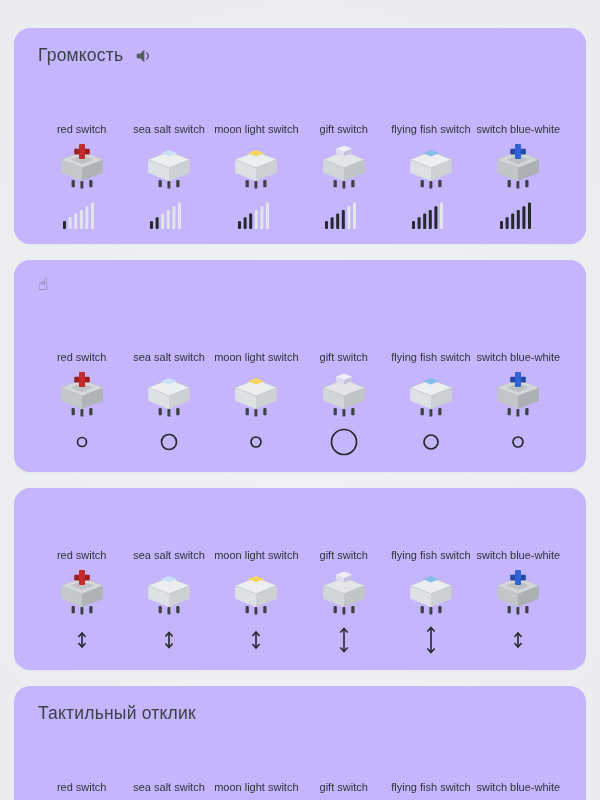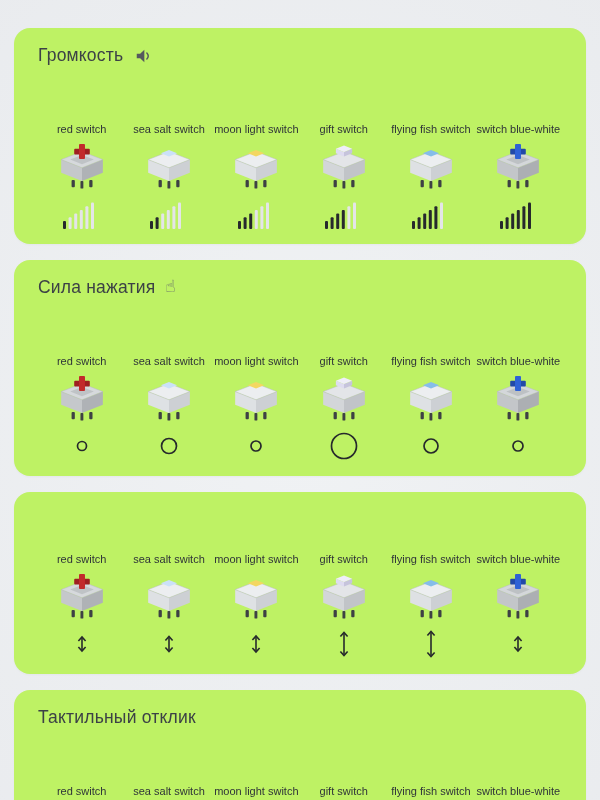--- a/index.html
+++ b/index.html
@@ -4,21 +4,21 @@
 <style>
   * { margin:0; padding:0; box-sizing:border-box; }
   html,body { width:600px; }
   body {
     font-family:"Liberation Sans","DejaVu Sans",sans-serif;
     background:radial-gradient(ellipse 120% 90% at 50% 45%, #f0f2f4 0%, #e9ebee 70%, #e3e6ea 100%);
     min-height:800px;
     padding:28px 14px 14px;
   }
   .card {
-    background:#bef264;
+    background:#c4b5fd;
     border-radius:16px;
     box-shadow:0 1px 2px rgba(60,70,85,.04);
     padding:17px 24px 14px;
     margin-bottom:16px;
   }
   .title-row { display:flex; align-items:center; gap:10px; margin-bottom:13px; }
   .card-title { font-size:17.5px; font-weight:500; color:#3c4146; letter-spacing:.2px; }
   .title-icon { display:inline-flex; align-items:center; color:#585d62; }
   .hand-glyph { font-size:17px; color:#63686d; line-height:1; transform:translateY(-1px); }
   .grid { display:grid; grid-template-columns:repeat(6,1fr); }
@@ -201,21 +201,20 @@
               <rect x="22.4" y="6.199999999999999" width="3" height="22.8" rx="1" fill="#26292c"></rect>
               <rect x="28" y="2.5" width="3" height="26.5" rx="1" fill="#26292c"></rect>
             </svg>
           </div>
         </div>
       </div>
   </section>
 
   <section class="card">
     <div class="title-row">
-      <h2 class="card-title">Сила нажатия</h2>
       <span class="hand-glyph">☝</span>
     </div>
     <div class="grid">
         <div class="cell">
           <div class="lbl">red switch</div>
        <div class="img">
             <svg width="58" height="49" viewBox="0 0 64 54">
     <rect x="20.5" y="43" width="3.6" height="8" rx="1" fill="#3e4144"></rect>
     <rect x="40" y="43" width="3.6" height="8" rx="1" fill="#3e4144"></rect>
     <rect x="30.3" y="44" width="3.2" height="8.5" rx="1" fill="#3e4144"></rect>

